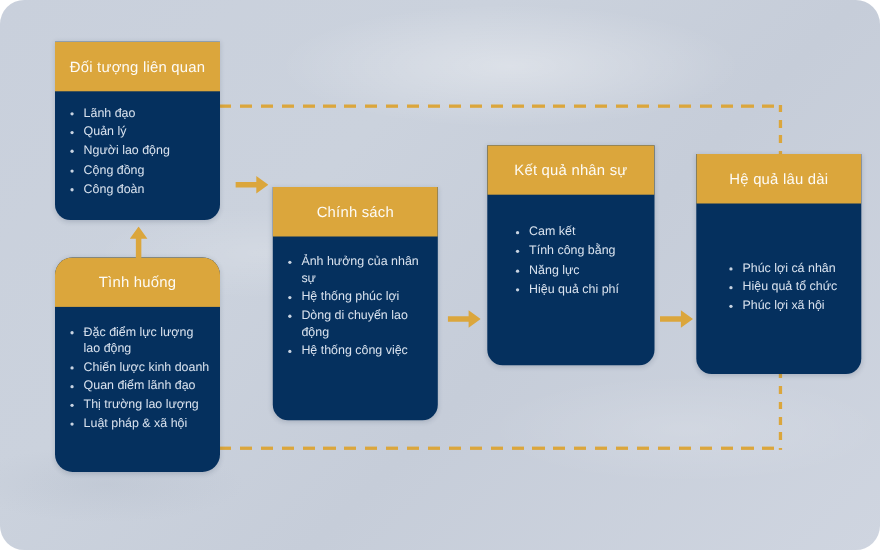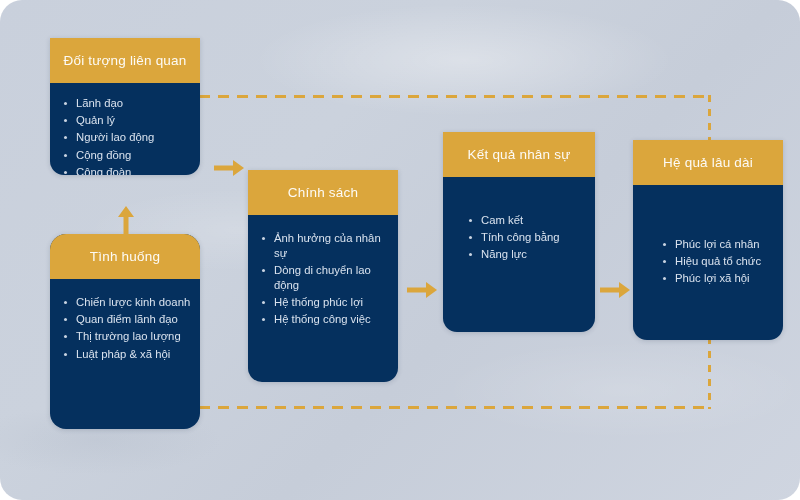--- a/index.html
+++ b/index.html
@@ -103,76 +103,78 @@
 <body>
 
 <div id="canvas">
 
   <div class="dash-h" style="left:199px; top:95px; width:512px;"></div>
   <div class="dash-v" style="left:708px; top:95px; height:46px;"></div>
 
   <div class="dash-h" style="left:199px; top:406px; width:512px;"></div>
   <div class="dash-v" style="left:708px; top:337px; height:72px;"></div>
 
-  <div class="node" style="left:50px; top:38px; width:150px; height:137px;">
+  <div class="node" style="left:50px; top:38px; width:150px; height:162px;">
     <div class="node-header">Đối tượng liên quan</div>
     <div class="node-body" style="height:131px; padding-top:13px;">
       <ul class="items">
         <li>Lãnh đạo</li>
         <li>Quản lý</li>
         <li>Người lao động</li>
         <li>Cộng đồng</li>
         <li>Công đoàn</li>
       </ul>
     </div>
   </div>
 
   <div class="node" style="left:50px; top:234px; width:150px; height:195px;border-radius:16px;">
     <div class="node-header">Tình huống</div>
     <div class="node-body" style="height:150px; padding-top:16px;">
       <ul class="items">
+        <li>Đặc điểm lực lượng lao động</li>
         <li>Chiến lược kinh doanh</li>
         <li>Quan điểm lãnh đạo</li>
         <li>Thị trường lao lượng</li>
         <li>Luật pháp &amp; xã hội</li>
       </ul>
     </div>
   </div>
 
   <div class="arrow" style="left:117px; top:206px;">
     <svg width="18" height="30" viewBox="0 0 18 30">
       <path d="M9 0 L17 11 L11.5 11 L11.5 30 L6.5 30 L6.5 11 L1 11 Z" fill="#dba63c"></path>
     </svg>
   </div>
 
   <div class="node" style="left:248px; top:142px; width:150px; height:212px;margin-top:28px;">
     <div class="node-header">Chính sách</div>
     <div class="node-body" style="height:167px; padding-top:16px;">
       <ul class="items">
         <li>Ảnh hưởng của nhân sự</li>
+        <li>Hệ thống phúc lợi</li>
         <li>Dòng di chuyển lao động</li>
-        <li>Hệ thống phúc lợi</li>
         <li>Hệ thống công việc</li>
       </ul>
     </div>
   </div>
 
   <div class="arrow" style="left:214px; top:159px;">
     <svg width="30" height="18" viewBox="0 0 30 18">
       <path d="M30 9 L19 17 L19 11.5 L0 11.5 L0 6.5 L19 6.5 L19 1 Z" fill="#dba63c"></path>
     </svg>
   </div>
 
   <div class="node" style="left:443px; top:132px; width:152px; height:200px;">
     <div class="node-header">Kết quả nhân sự</div>
     <div class="node-body center" style="height:155px; padding-left:22px; padding-bottom:42px;">
       <ul class="items">
         <li>Cam kết</li>
         <li>Tính công bằng</li>
         <li>Năng lực</li>
+        <li>Hiệu quả chi phí</li>
       </ul>
     </div>
   </div>
 
   <div class="arrow" style="left:407px; top:281px;">
     <svg width="30" height="18" viewBox="0 0 30 18">
       <path d="M30 9 L19 17 L19 11.5 L0 11.5 L0 6.5 L19 6.5 L19 1 Z" fill="#dba63c"></path>
     </svg>
   </div>
 

